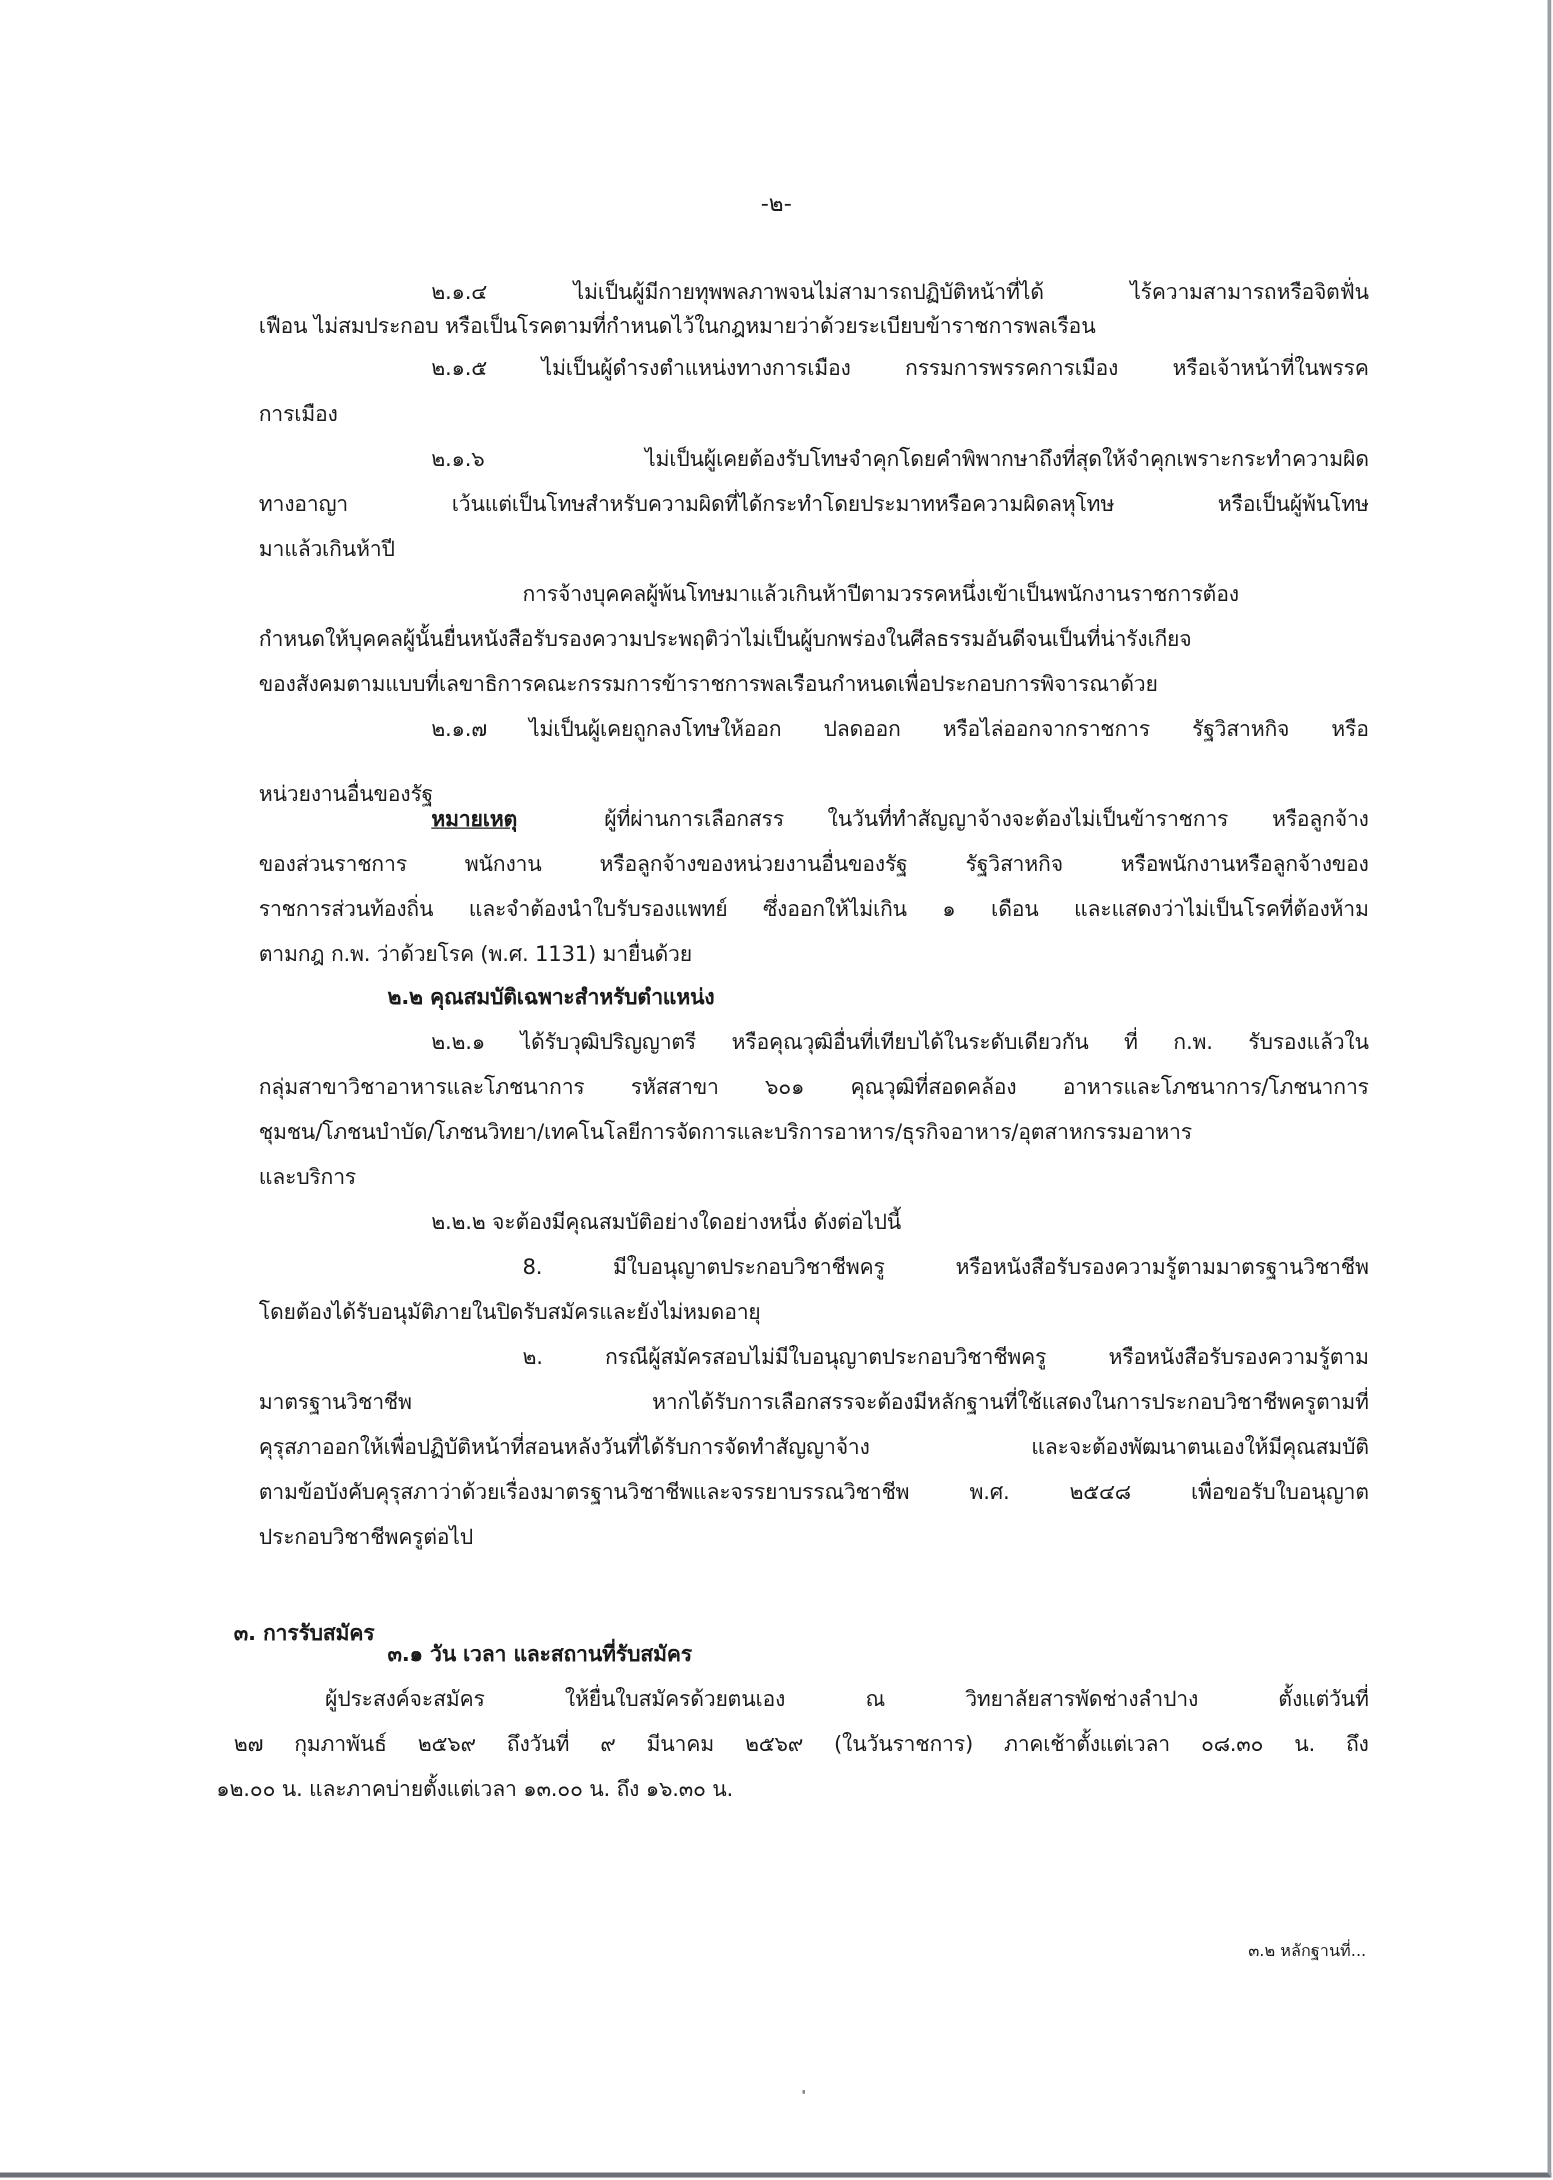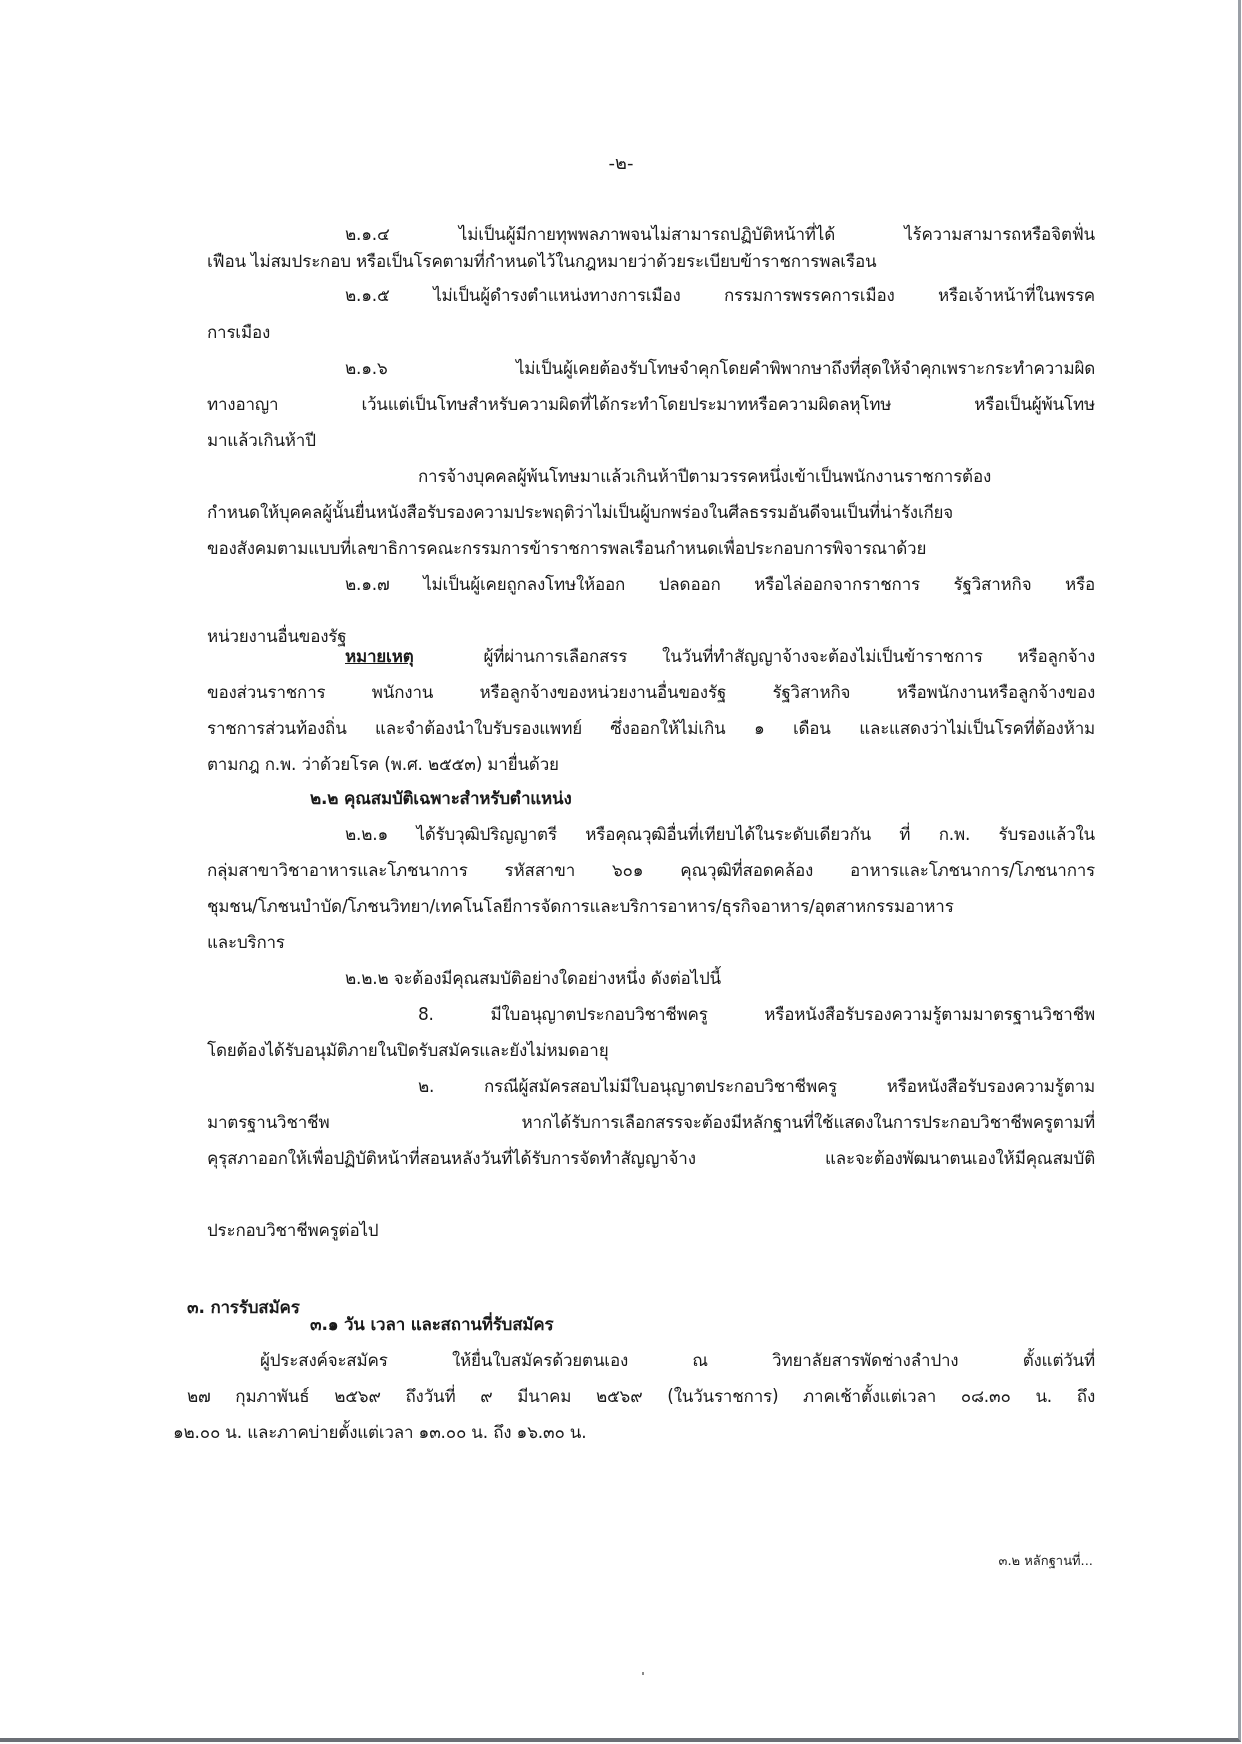--- a/index.html
+++ b/index.html
@@ -56,37 +56,38 @@
   <div class="line last" style="top:536px">ของสังคมตามแบบที่เลขาธิการคณะกรรมการข้าราชการพลเรือนกำหนดเพื่อประกอบการพิจารณาด้วย</div>
 
   <div class="line ind1" style="top:572px">๒.๑.๗ ไม่เป็นผู้เคยถูกลงโทษให้ออก ปลดออก หรือไล่ออกจากราชการ รัฐวิสาหกิจ หรือ</div>
   <div class="line last" style="top:624px">หน่วยงานอื่นของรัฐ</div>
 
   <div class="line ind1" style="top:644px">
     <span class="note-label">หมายเหตุ</span>&nbsp;&nbsp;<span>ผู้ที่ผ่านการเลือกสรร  ในวันที่ทำสัญญาจ้างจะต้องไม่เป็นข้าราชการ หรือลูกจ้าง</span>
   </div>
   <div class="line full" style="top:680px">ของส่วนราชการ พนักงาน หรือลูกจ้างของหน่วยงานอื่นของรัฐ รัฐวิสาหกิจ หรือพนักงานหรือลูกจ้างของ</div>
   <div class="line full" style="top:716px">ราชการส่วนท้องถิ่น และจำต้องนำใบรับรองแพทย์ ซึ่งออกให้ไม่เกิน ๑ เดือน และแสดงว่าไม่เป็นโรคที่ต้องห้าม</div>
-  <div class="line last" style="top:752px">ตามกฎ ก.พ. ว่าด้วยโรค (พ.ศ. ๒๕๕๓) มายื่นด้วย</div>
+  <div class="line last" style="top:752px">ตามกฎ ก.พ. ว่าด้วยโรค (พ.ศ. 1131) มายื่นด้วย</div>
 
   <div class="line sub-h" style="top:786px">๒.๒ คุณสมบัติเฉพาะสำหรับตำแหน่ง</div>
 
   <div class="line ind1" style="top:822px">๒.๒.๑ ได้รับวุฒิปริญญาตรี หรือคุณวุฒิอื่นที่เทียบได้ในระดับเดียวกัน ที่ ก.พ. รับรองแล้วใน</div>
   <div class="line full" style="top:858px">กลุ่มสาขาวิชาอาหารและโภชนาการ  รหัสสาขา  ๖๐๑ คุณวุฒิที่สอดคล้อง อาหารและโภชนาการ/โภชนาการ</div>
   <div class="line full" style="top:894px">ชุมชน/โภชนบำบัด/โภชนวิทยา/เทคโนโลยีการจัดการและบริการอาหาร/ธุรกิจอาหาร/อุตสาหกรรมอาหาร</div>
   <div class="line last" style="top:930px">และบริการ</div>
 
   <div class="line ind1-l" style="top:966px">๒.๒.๒ จะต้องมีคุณสมบัติอย่างใดอย่างหนึ่ง ดังต่อไปนี้</div>
 
   <div class="line ind2" style="top:1002px">8. มีใบอนุญาตประกอบวิชาชีพครู หรือหนังสือรับรองความรู้ตามมาตรฐานวิชาชีพ</div>
   <div class="line last" style="top:1038px">โดยต้องได้รับอนุมัติภายในปิดรับสมัครและยังไม่หมดอายุ</div>
 
   <div class="line ind2" style="top:1074px">๒. กรณีผู้สมัครสอบไม่มีใบอนุญาตประกอบวิชาชีพครู หรือหนังสือรับรองความรู้ตาม</div>
   <div class="line full" style="top:1146px">คุรุสภาออกให้เพื่อปฏิบัติหน้าที่สอนหลังวันที่ได้รับการจัดทำสัญญาจ้าง และจะต้องพัฒนาตนเองให้มีคุณสมบัติ</div>
   <div class="line full" style="top:1110px">มาตรฐานวิชาชีพ หากได้รับการเลือกสรรจะต้องมีหลักฐานที่ใช้แสดงในการประกอบวิชาชีพครูตามที่</div>
+  <div class="line full" style="top:1182px">ตามข้อบังคับคุรุสภาว่าด้วยเรื่องมาตรฐานวิชาชีพและจรรยาบรรณวิชาชีพ พ.ศ. ๒๕๔๘ เพื่อขอรับใบอนุญาต</div>
   <div class="line last" style="top:1218px">ประกอบวิชาชีพครูต่อไป</div>
 
   <div class="line sec-h" style="top:1276px">๓. การรับสมัคร</div>
   <div class="line sub-h" style="top:1312px">๓.๑ วัน  เวลา  และสถานที่รับสมัคร</div>
   <div class="line sec-body-ind" style="top:1348px">ผู้ประสงค์จะสมัคร ให้ยื่นใบสมัครด้วยตนเอง ณ วิทยาลัยสารพัดช่างลำปาง ตั้งแต่วันที่</div>
   <div class="line sec-body" style="top:1384px">๒๗ กุมภาพันธ์ ๒๕๖๙ ถึงวันที่ ๙ มีนาคม ๒๕๖๙ (ในวันราชการ) ภาคเช้าตั้งแต่เวลา ๐๘.๓๐ น. ถึง</div>
   <div class="line sec-body-last" style="top:1420px">๑๒.๐๐ น. และภาคบ่ายตั้งแต่เวลา ๑๓.๐๐ น. ถึง ๑๖.๓๐ น.</div>
 
   <div class="continuation">๓.๒ หลักฐานที่...</div>
 

